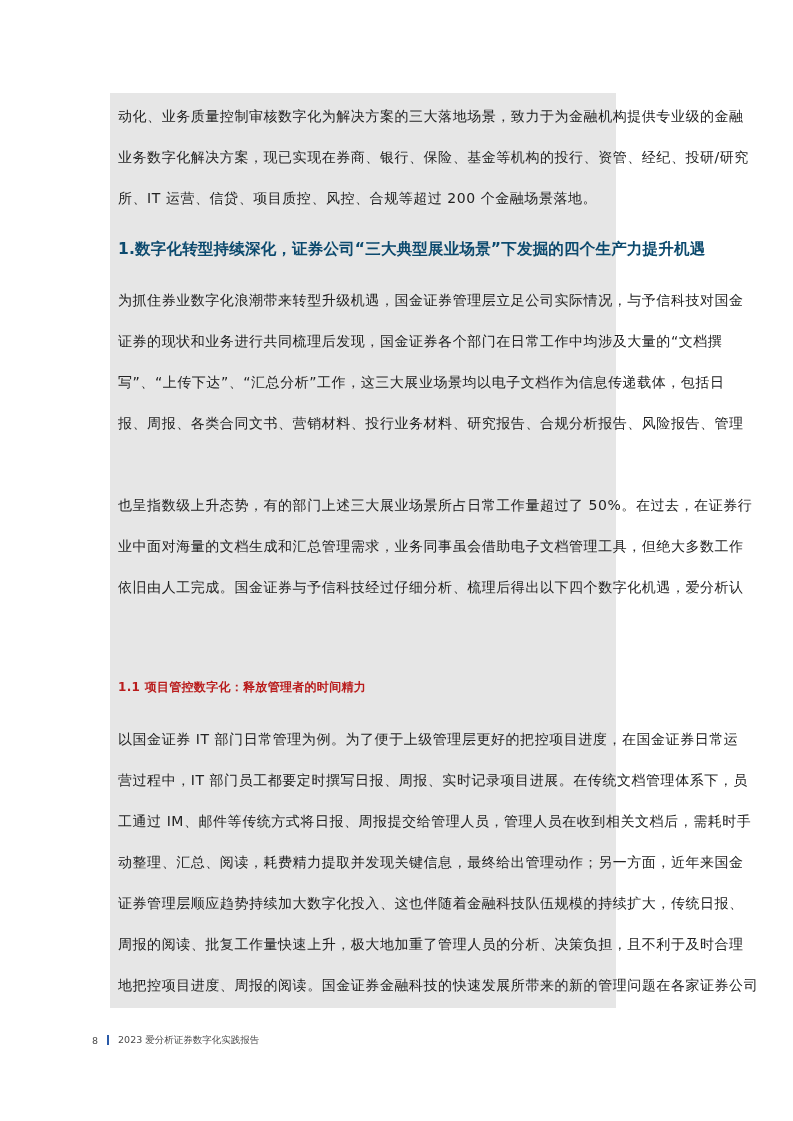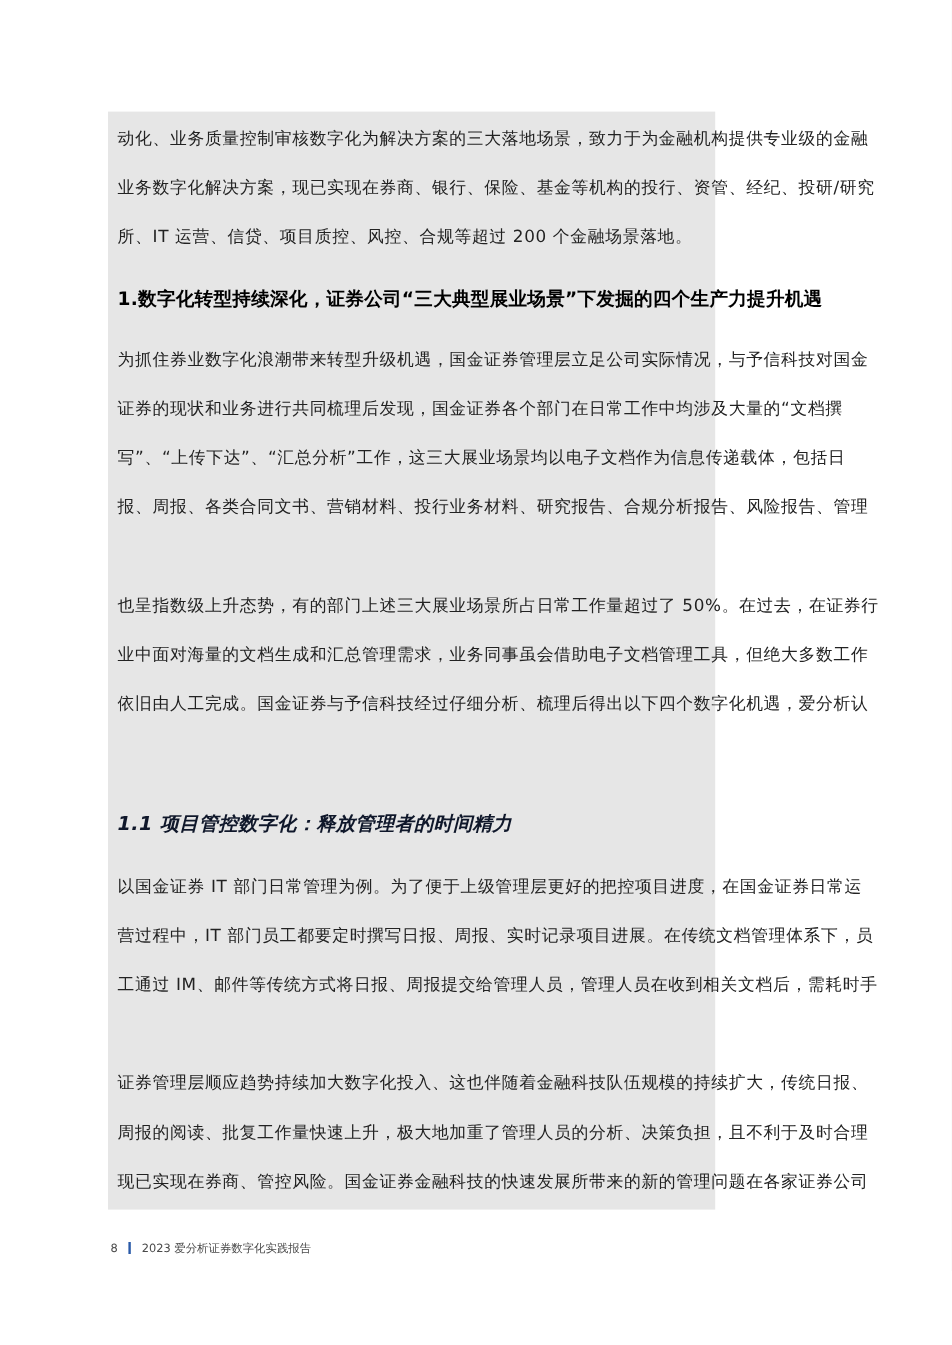--- a/index.html
+++ b/index.html
@@ -10,21 +10,21 @@
     body {
       width: 793px;
       height: 1121px;
       position: relative;
       overflow: hidden;
       font-family: "DejaVu Sans", "Liberation Sans", sans-serif;
       color: #1a1a1a;
     }
     .content-box {
       position: absolute;
-      left: 90px;
+      left: 110px;
       top: 93px;
       width: 506px;
       height: 915px;
       background: #e6e6e6;
       box-sizing: border-box;
       padding: 0 7px 0 8px;
     }
     .line {
       position: absolute;
       left: 8px;
@@ -40,35 +40,34 @@
       text-align-last: justify;
     }
     .heading-1 {
       position: absolute;
       left: 8px;
       right: 6px;
       font-size: 15.5px;
       font-weight: bold;
       line-height: 22px;
       white-space: nowrap;
-      color: #000000;
+      color: #0c4a6e;
       letter-spacing: 0.2px;
       text-align: justify;
       text-align-last: justify;
     }
     .heading-2 {
       position: absolute;
       left: 8px;
-      font-size: 16px;
+      font-size: 12px;
       font-weight: bold;
       line-height: 20px;
       white-space: nowrap;
-      color: #0f172a;
+      color: #b91c1c;
       letter-spacing: 0.3px;
-      font-style: italic;
     }
     .footer {
       position: absolute;
       left: 92px;
       top: 1032px;
       height: 16px;
       display: flex;
       align-items: center;
       font-size: 9.5px;
       color: #4a4a4a;
@@ -100,22 +99,23 @@
   <div class="line justify" style="top:320px;">报、周报、各类合同文书、营销材料、投行业务材料、研究报告、合规分析报告、风险报告、管理</div>
   <div class="line justify" style="top:402px;">也呈指数级上升态势，有的部门上述三大展业场景所占日常工作量超过了 50%。在过去，在证券行</div>
   <div class="line justify" style="top:443px;">业中面对海量的文档生成和汇总管理需求，业务同事虽会借助电子文档管理工具，但绝大多数工作</div>
   <div class="line justify" style="top:484px;">依旧由人工完成。国金证券与予信科技经过仔细分析、梳理后得出以下四个数字化机遇，爱分析认</div>
 
   <div class="heading-2" style="top:584px;">1.1 项目管控数字化：释放管理者的时间精力</div>
 
   <div class="line justify" style="top:677px;">营过程中，IT 部门员工都要定时撰写日报、周报、实时记录项目进展。在传统文档管理体系下，员</div>
   <div class="line justify" style="top:636px;">以国金证券 IT 部门日常管理为例。为了便于上级管理层更好的把控项目进度，在国金证券日常运</div>
   <div class="line justify" style="top:718px;">工通过 IM、邮件等传统方式将日报、周报提交给管理人员，管理人员在收到相关文档后，需耗时手</div>
+  <div class="line justify" style="top:759px;">动整理、汇总、阅读，耗费精力提取并发现关键信息，最终给出管理动作；另一方面，近年来国金</div>
   <div class="line justify" style="top:800px;">证券管理层顺应趋势持续加大数字化投入、这也伴随着金融科技队伍规模的持续扩大，传统日报、</div>
   <div class="line justify" style="top:841px;">周报的阅读、批复工作量快速上升，极大地加重了管理人员的分析、决策负担，且不利于及时合理</div>
-  <div class="line justify" style="top:882px;">现已实现在券商、管控风险。国金证券金融科技的快速发展所带来的新的管理问题在各家证券公司</div>
+  <div class="line justify" style="top:882px;">地把控项目进度、周报的阅读。国金证券金融科技的快速发展所带来的新的管理问题在各家证券公司</div>
 </div>
 
 <div class="footer">
   <span class="page-num">8</span>
   <span class="sep"></span>
   <span>2023 爱分析证券数字化实践报告</span>
 </div>
 
 </body></html>

